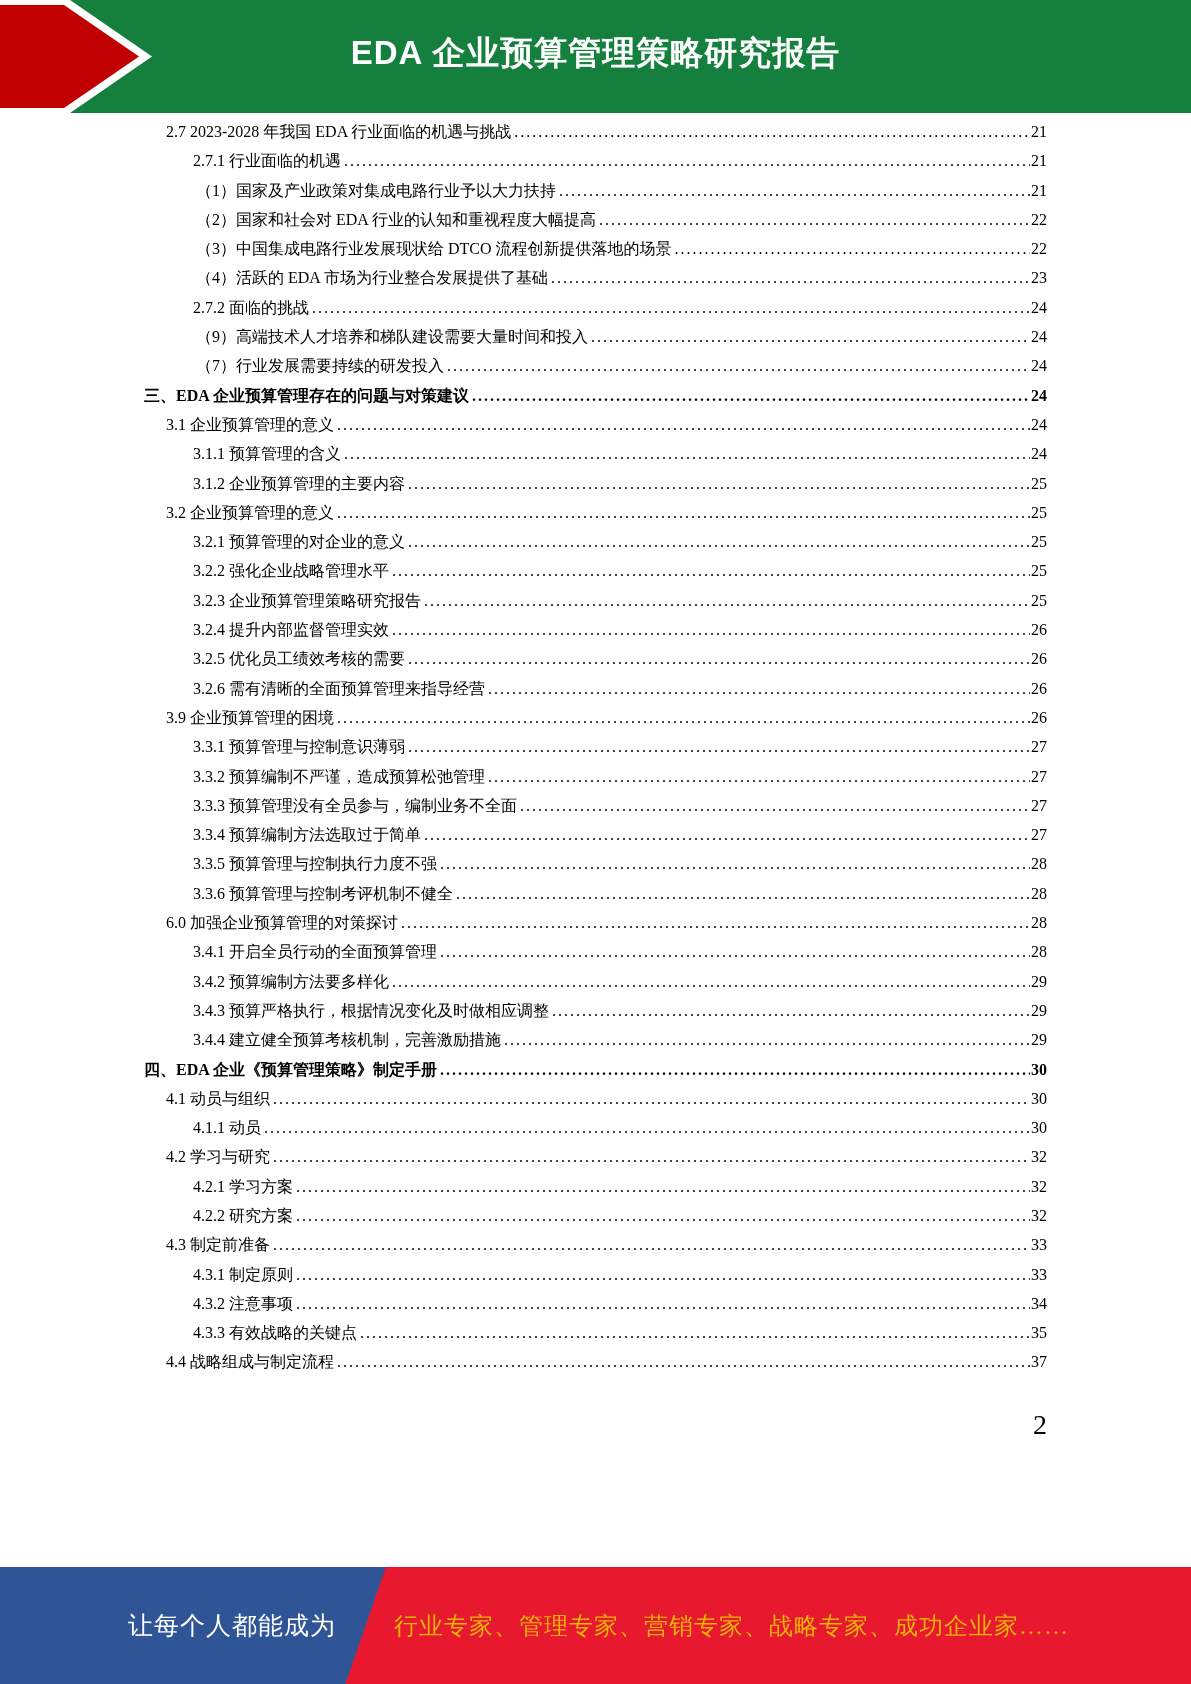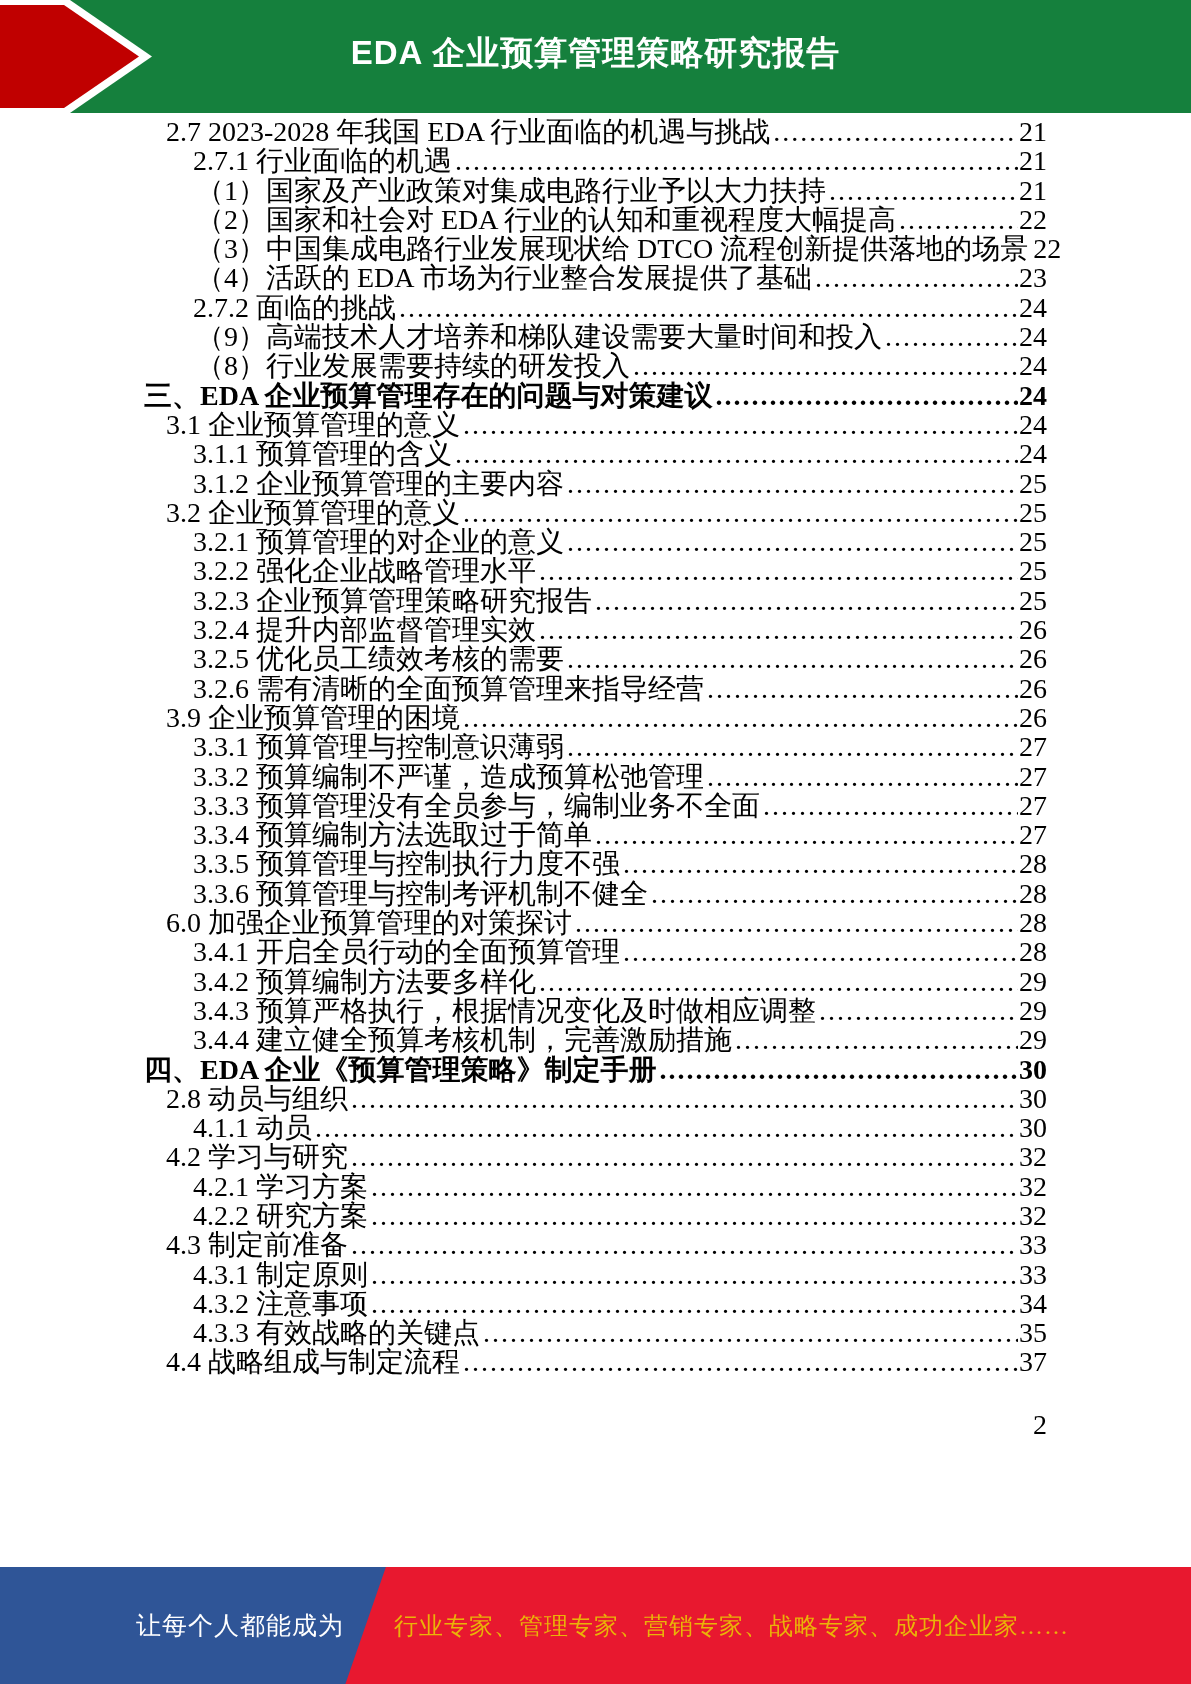--- a/index.html
+++ b/index.html
@@ -11,21 +11,21 @@
   
   .hdr{position:absolute;top:0;left:0;width:100%;height:113px;background:#15803d;}
   .hdr-arrow{position:absolute;top:0;left:0;width:170px;height:113px;display:block;}
   .hdr-title{
     position:absolute;top:0;left:0;width:100%;height:106px;line-height:106px;
     text-align:center;color:#fff;font-size:33px;font-weight:bold;
     font-family:"Liberation Sans","DejaVu Sans",sans-serif;letter-spacing:1px;
   }
   
   .toc{position:absolute;top:117px;left:144px;width:903px;}
-  .toc-row{display:flex;align-items:baseline;height:29.3px;line-height:29.3px;font-size:28px;white-space:nowrap;}
+  .toc-row{display:flex;align-items:baseline;height:29.3px;line-height:29.3px;font-size:16px;white-space:nowrap;}
   .toc-row .t{flex:none;}
   .toc-row .dots{flex:1 1 auto;overflow:hidden;white-space:nowrap;padding:0 1px 0 3px;}
   .toc-row .dots::after{
     content:"....................................................................................................................................................................................................................................................";
     letter-spacing:2px;
   }
   .toc-row .pg{flex:none;padding-left:1px;}
   .lvl1{padding-left:0;font-weight:bold;}
   .lvl2{padding-left:22px;}
   .lvl3{padding-left:49px;text-align:right;}
@@ -36,21 +36,21 @@
     font-size:28px;line-height:40px;
   }
   
   .ftr{position:absolute;left:0;bottom:0;width:100%;height:117px;background:#2F5597;}
   .ftr-red{
     position:absolute;inset:0;background:#E8182F;
     -webkit-clip-path:polygon(32.4% 0,100% 0,100% 100%,29% 100%);
     clip-path:polygon(32.4% 0,100% 0,100% 100%,29% 100%);
   }
   .ftr-slogan-left{
-    position:absolute;top:0;left:136px;height:100%;display:flex;align-items:center;
+    position:absolute;top:0;left:128px;height:100%;display:flex;align-items:center;
     color:#fff;font-size:25px;letter-spacing:1px;
   }
   .ftr-slogan-right{
     position:absolute;top:0;left:394px;height:100%;display:flex;align-items:center;
     color:#eab308;font-size:24px;letter-spacing:1px;
   }
 </style>
 </head>
 <body>
 
@@ -99,21 +99,21 @@
         <span class="t">2.7.2 面临的挑战</span>
         <span class="dots"></span>
         <span class="pg">24</span>
       </div>
       <div class="toc-row lvl4">
         <span class="t">（9）高端技术人才培养和梯队建设需要大量时间和投入</span>
         <span class="dots"></span>
         <span class="pg">24</span>
       </div>
       <div class="toc-row lvl4">
-        <span class="t">（8）行业发展需要持续的研发投入</span>
+        <span class="t">（7）行业发展需要持续的研发投入</span>
         <span class="dots"></span>
         <span class="pg">24</span>
       </div>
       <div class="toc-row lvl1">
         <span class="t">三、EDA 企业预算管理存在的问题与对策建议</span>
         <span class="dots"></span>
         <span class="pg">24</span>
       </div>
       <div class="toc-row lvl2">
         <span class="t">3.1 企业预算管理的意义</span>
@@ -224,21 +224,21 @@
         <span class="t">3.4.4 建立健全预算考核机制，完善激励措施</span>
         <span class="dots"></span>
         <span class="pg">29</span>
       </div>
       <div class="toc-row lvl1">
         <span class="t">四、EDA 企业《预算管理策略》制定手册</span>
         <span class="dots"></span>
         <span class="pg">30</span>
       </div>
       <div class="toc-row lvl2">
-        <span class="t">2.8 动员与组织</span>
+        <span class="t">4.1 动员与组织</span>
         <span class="dots"></span>
         <span class="pg">30</span>
       </div>
       <div class="toc-row lvl3">
         <span class="t">4.1.1 动员</span>
         <span class="dots"></span>
         <span class="pg">30</span>
       </div>
       <div class="toc-row lvl2">
         <span class="t">4.2 学习与研究</span>

